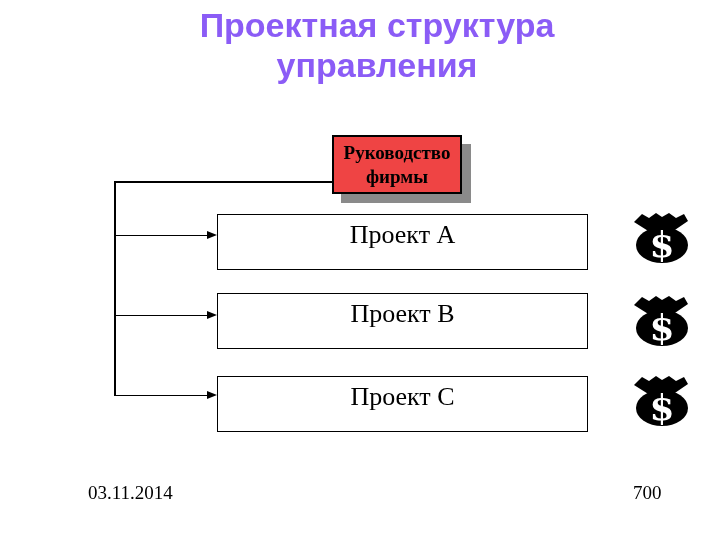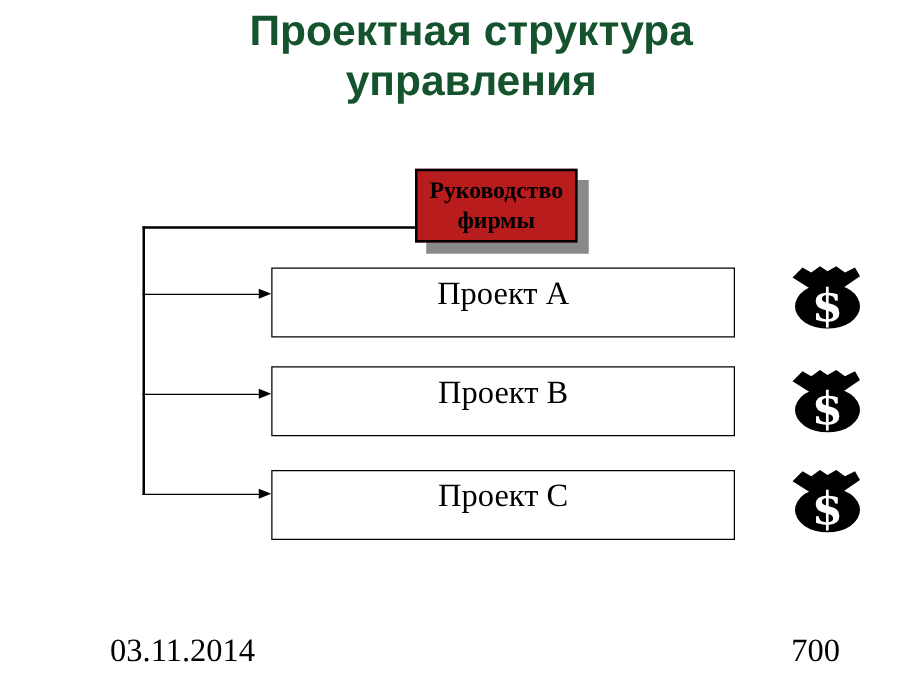--- a/index.html
+++ b/index.html
@@ -16,29 +16,29 @@
   .title {
     position: absolute;
     top: 5px;
     left: 157px;
     width: 440px;
     text-align: center;
     font-family: "Liberation Sans", sans-serif;
     font-weight: bold;
     font-size: 34px;
     line-height: 40px;
-    color: #14532d;
+    color: #8b5cf6;
   }
   .root-box {
     position: absolute;
     left: 332px;
     top: 135px;
     width: 130px;
     height: 59px;
-    background: #b91c1c;
+    background: #ef4444;
     border: 2px solid #000000;
     box-shadow: 9px 9px 0 #8a8a8a;
     display: flex;
     align-items: center;
     justify-content: center;
     text-align: center;
     font-weight: bold;
     font-size: 19px;
     line-height: 24px;
   }
@@ -85,22 +85,22 @@
   .bag-a { top: 210px; }
   .bag-b { top: 293px; }
   .bag-c { top: 373px; }
   .money-bag svg { display: block; width: 58px; height: 53px; }
   .money-bag text {
     font-family: "DejaVu Serif", "Liberation Serif", serif;
     font-weight: bold;
   }
   .footer-item {
     position: absolute;
-    top: 506px;
-    font-size: 26px;
+    top: 478px;
+    font-size: 19px;
     line-height: 30px;
     white-space: nowrap;
   }
   .footer-date   { left: 88px; }
   .footer-course { left: 256px; }
   .footer-page   { left: 633px; }
 </style>
 </head>
 <body>
 

